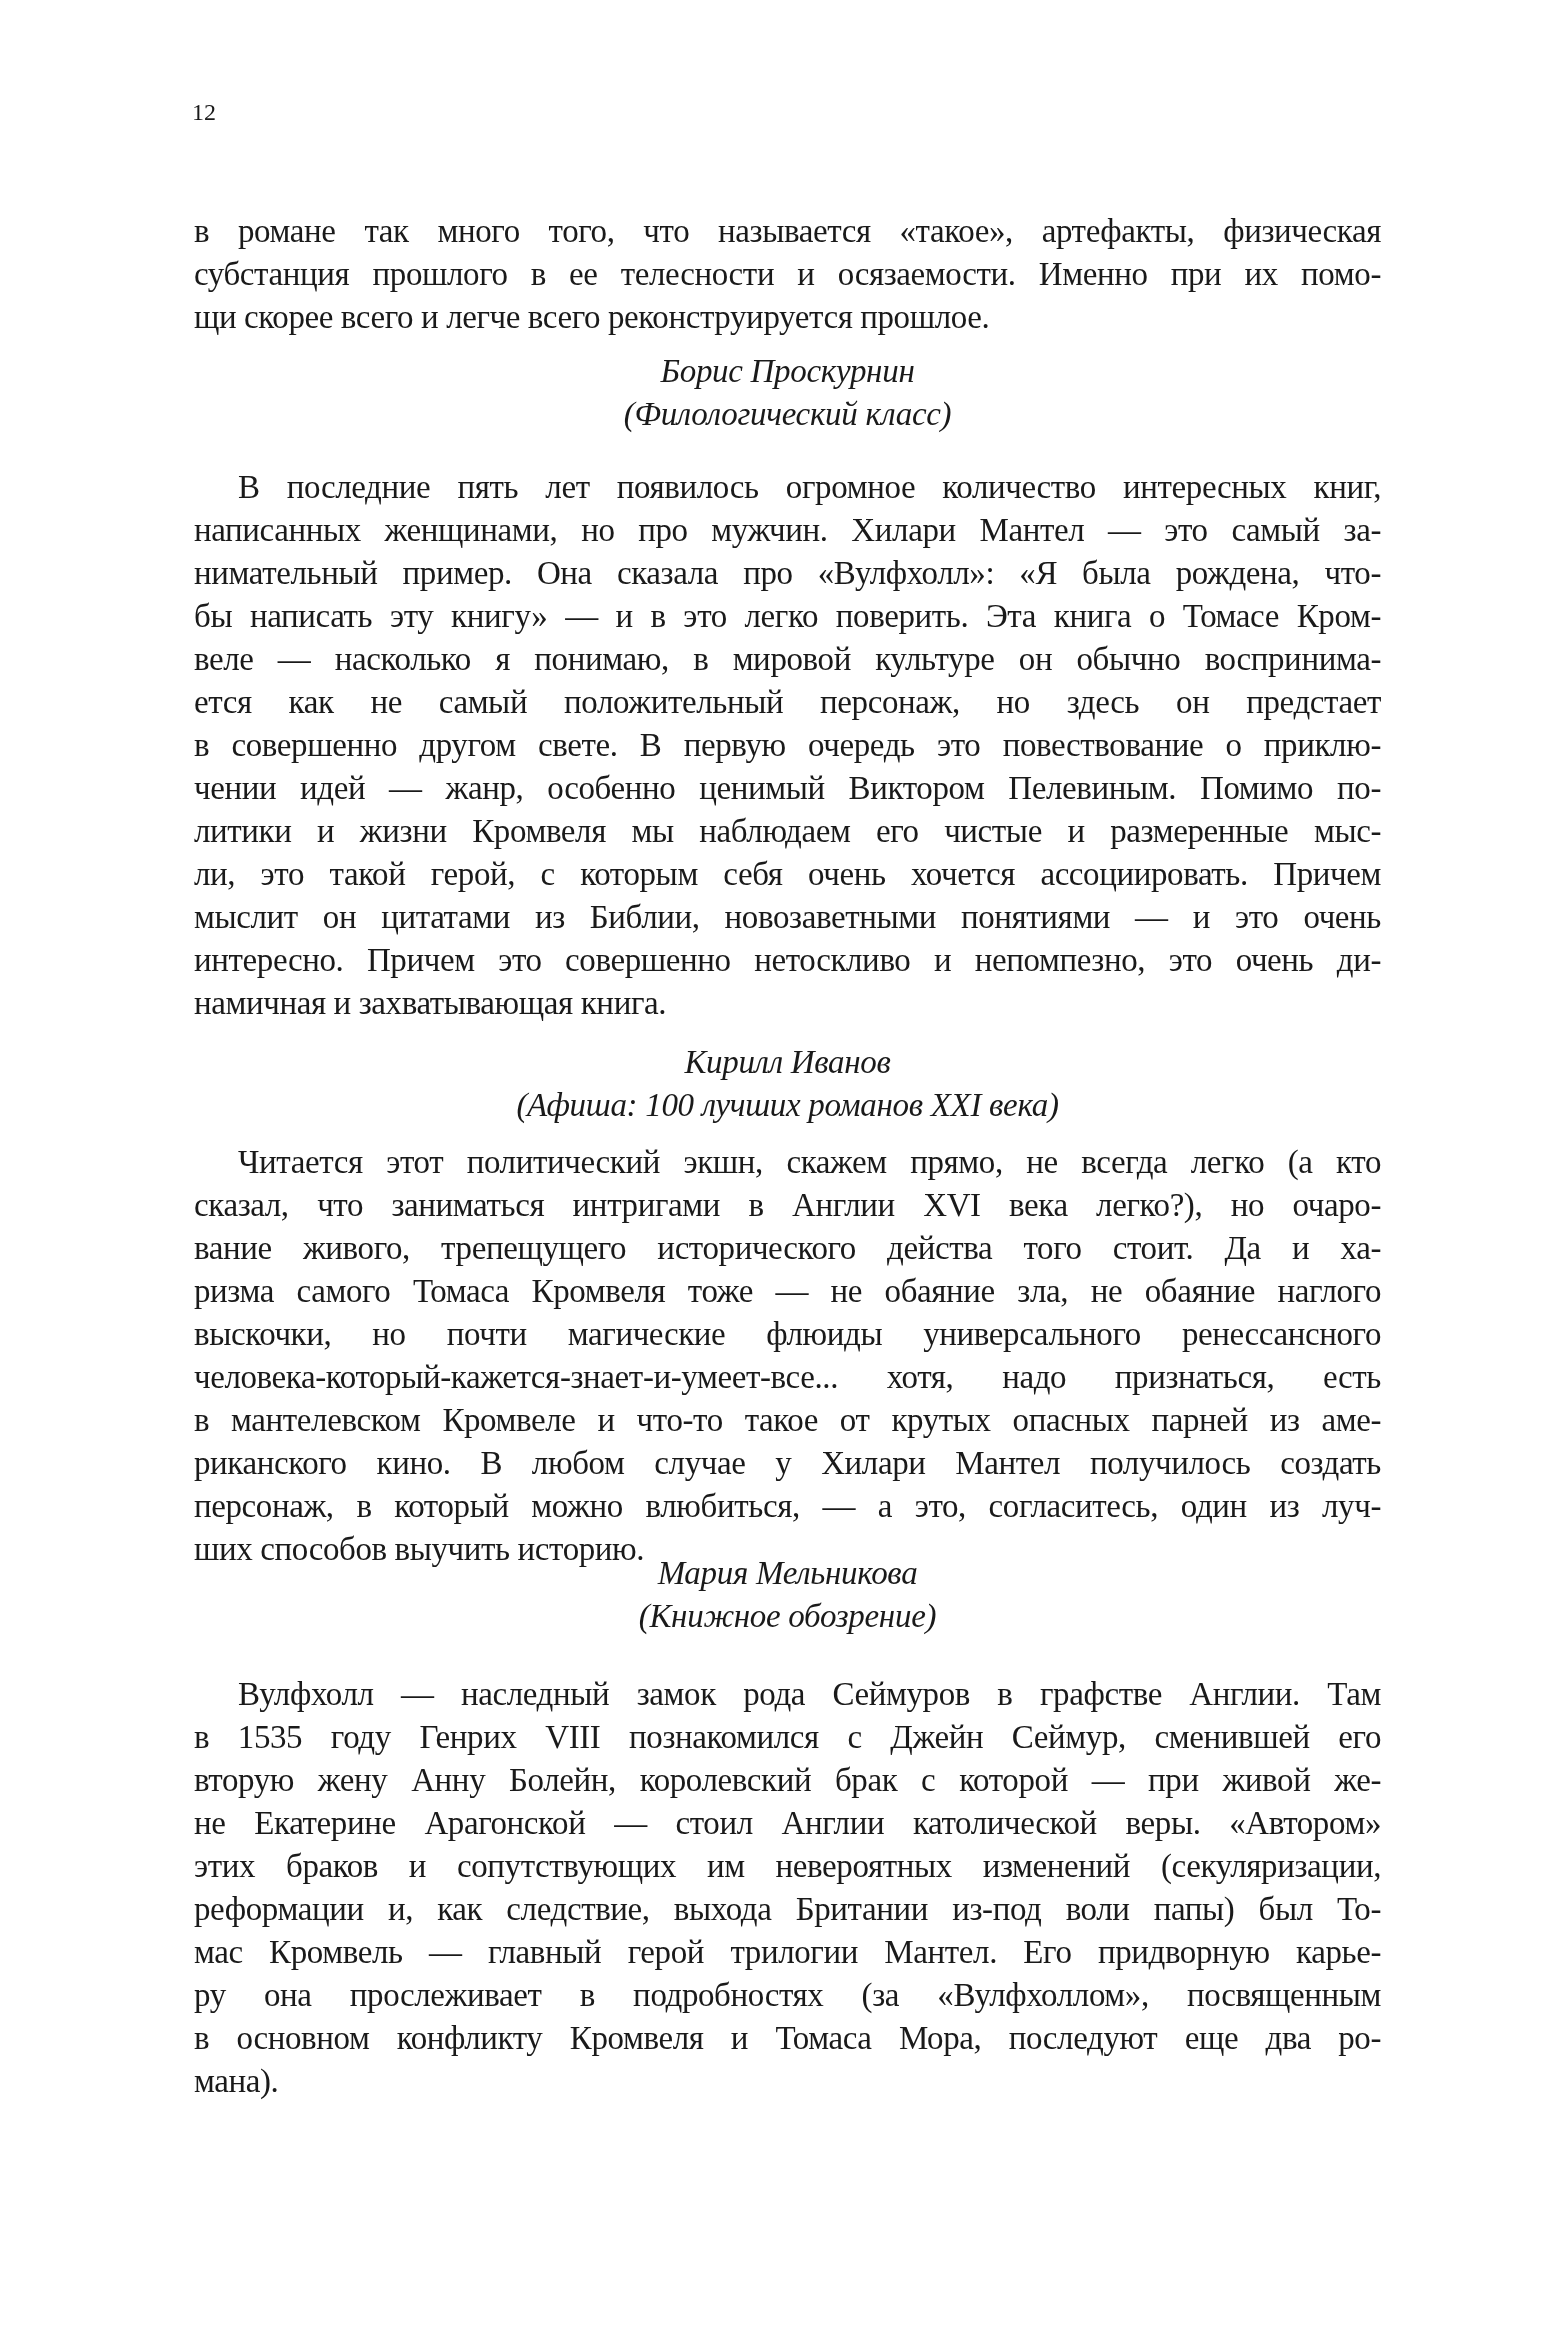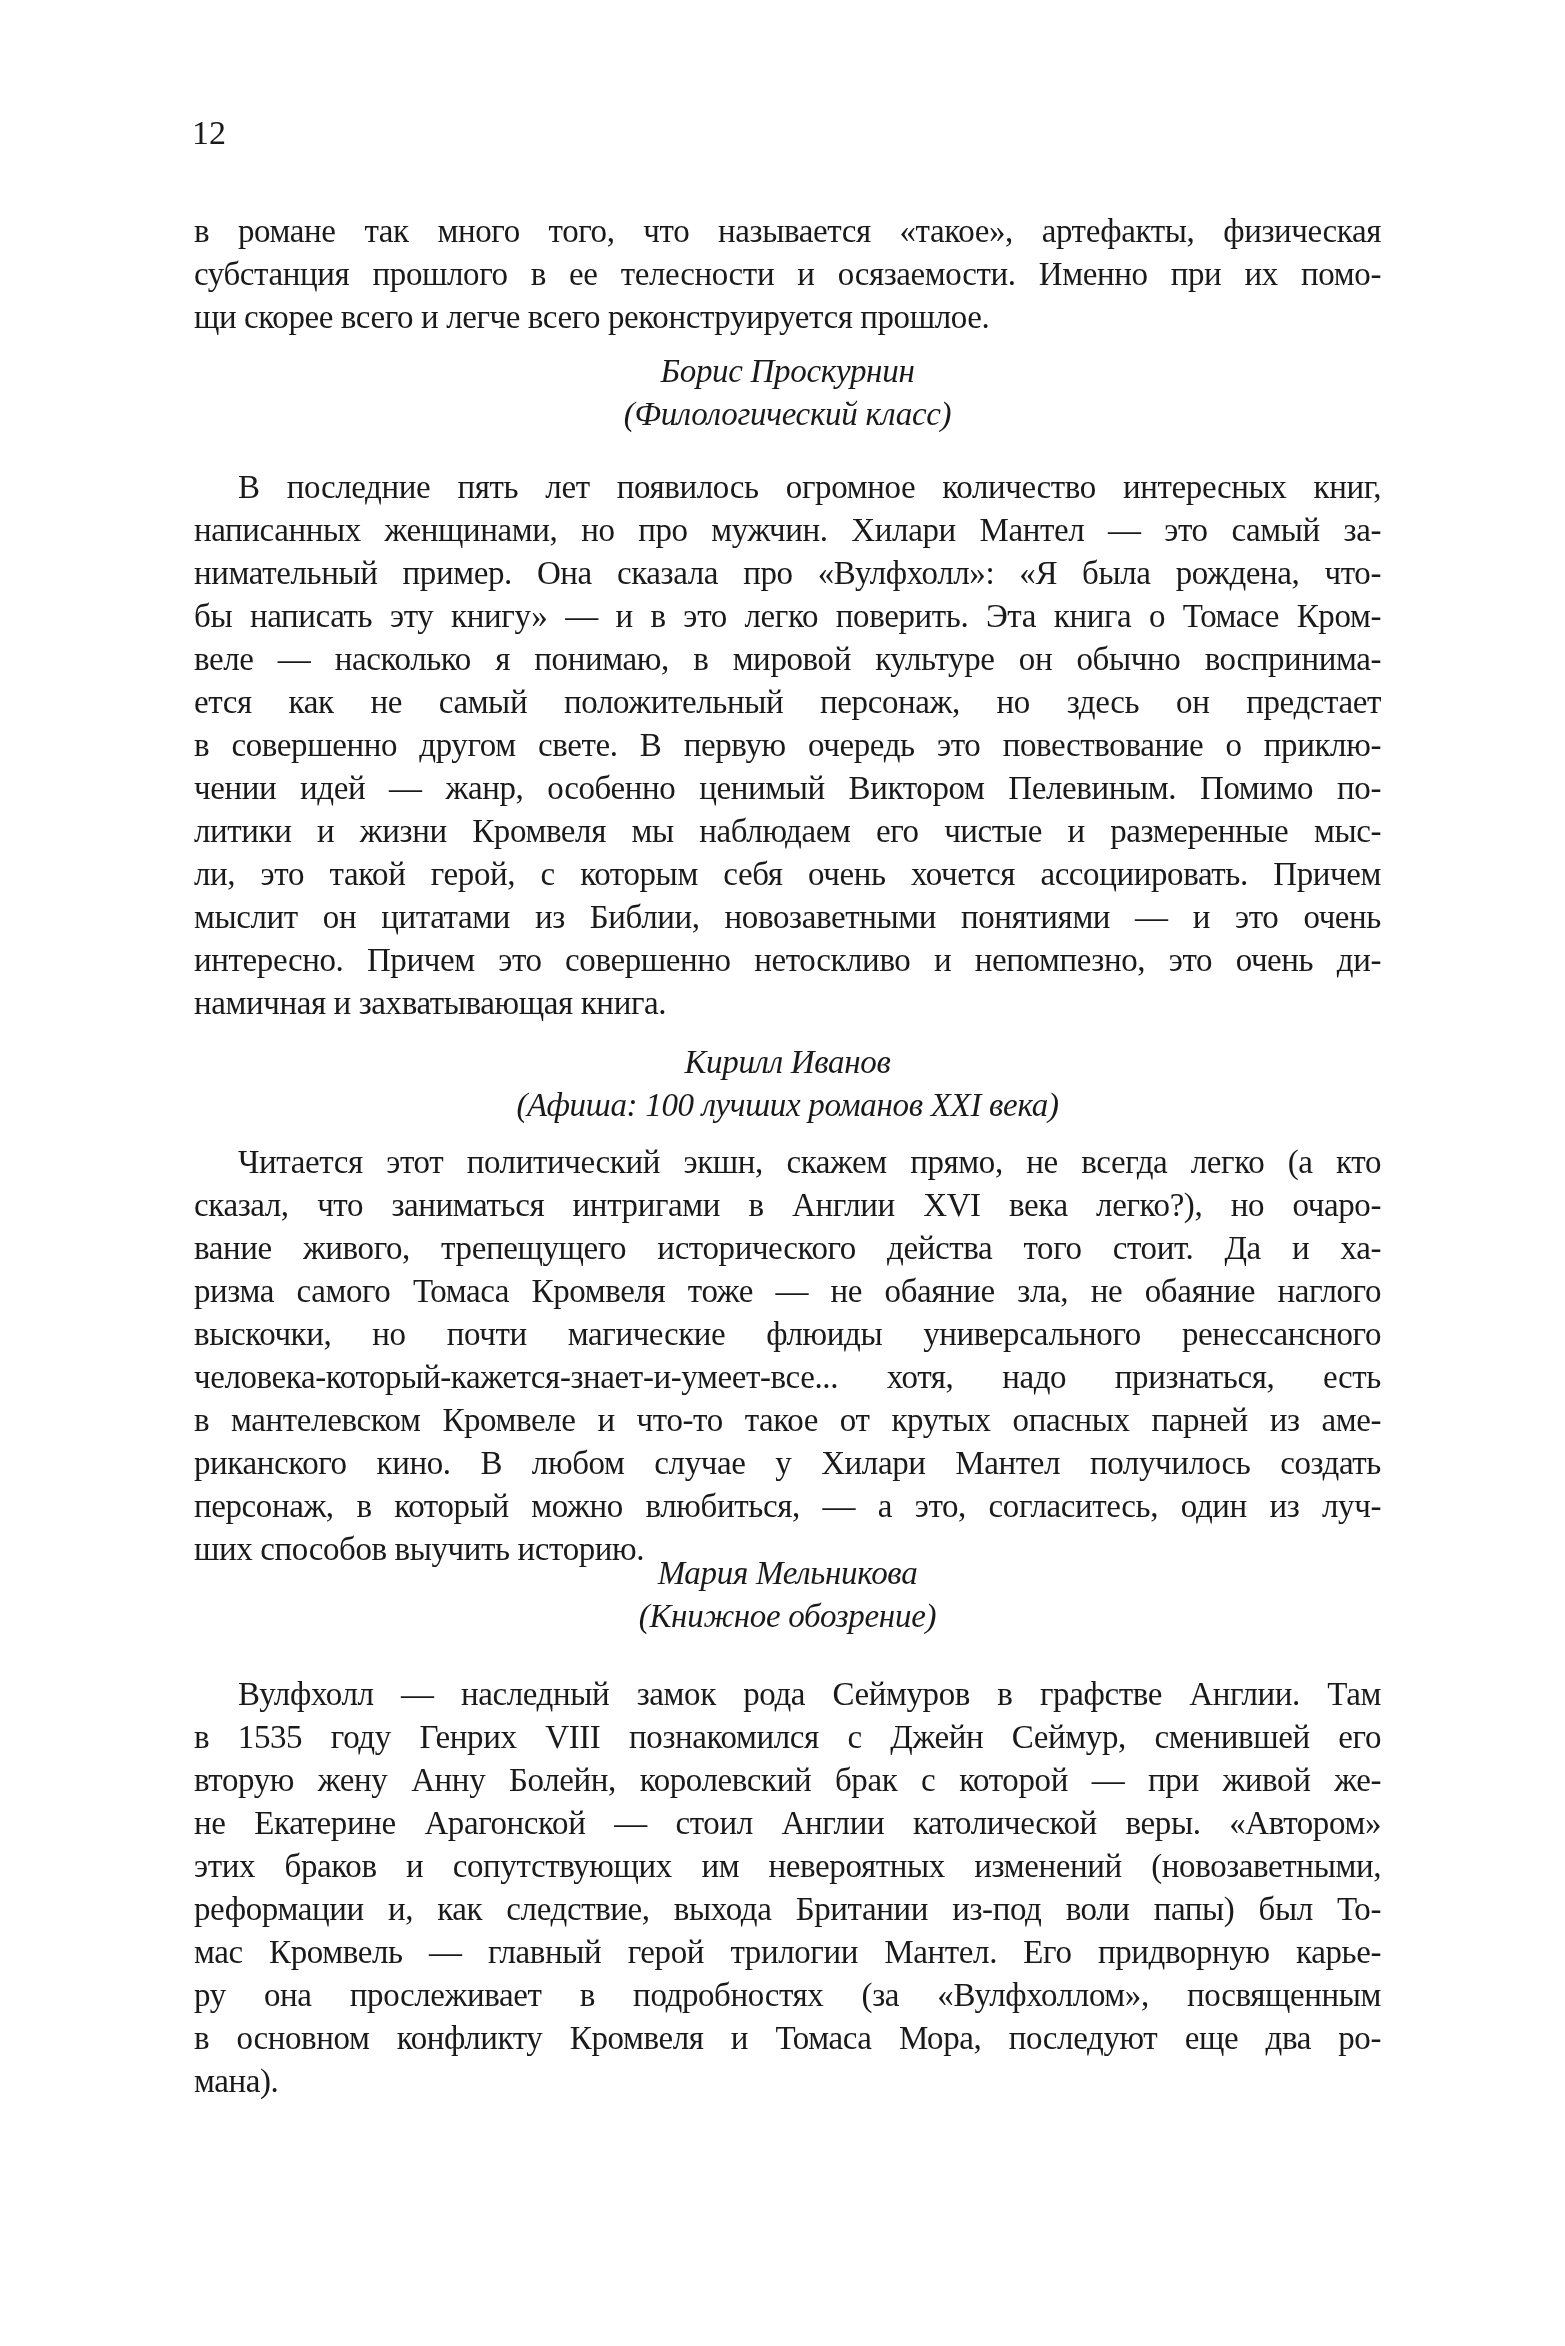--- a/index.html
+++ b/index.html
@@ -1,18 +1,18 @@
 <!DOCTYPE html>
 <html style="font-size:15px"><head>
 <meta charset="utf-8">
 <style>
   html, body { margin: 0; padding: 0; background: #ffffff; }
   body { width: 1565px; height: 2347px; position: relative; overflow: hidden;
          font-family: "Liberation Serif", "DejaVu Serif", serif; color: #1a1a1a; }
-  .page-number { position: absolute; left: 192px; top: 110px; font-size: 34px; line-height: 45px; }
+  .page-number { position: absolute; left: 192px; top: 90px; font-size: 24px; line-height: 45px; }
   .block { position: absolute; left: 194px; width: 1187px; }
   .line { display: block; height: 43px; line-height: 43px; font-size: 33px;
           text-align: justify; text-align-last: justify; white-space: nowrap; overflow: visible;
           letter-spacing: -0.4px; }
   .line.last { text-align-last: left; }
   .line.indent { padding-left: 44px; }
   .attr { display: block; height: 43px; line-height: 43px; font-size: 33px; font-style: italic;
           text-align: center; white-space: nowrap; letter-spacing: -0.3px; }
 </style>
 </head>
@@ -59,20 +59,20 @@
   <span class="line last">ших способов выучить историю.</span>
   <span class="attr" style="margin-top:-19px;">Мария Мельникова</span>
   <span class="attr">(Книжное обозрение)</span>
 </div>
 
 <div class="block" style="top:1673px;">
   <span class="line indent">Вулфхолл — наследный замок рода Сеймуров в графстве Англии. Там</span>
   <span class="line">в 1535 году Генрих VIII познакомился с Джейн Сеймур, сменившей его</span>
   <span class="line">вторую жену Анну Болейн, королевский брак с которой — при живой же-</span>
   <span class="line">не Екатерине Арагонской — стоил Англии католической веры. «Автором»</span>
-  <span class="line">этих браков и сопутствующих им невероятных изменений (новозаветными,</span>
+  <span class="line">этих браков и сопутствующих им невероятных изменений (секуляризации,</span>
   <span class="line">реформации и, как следствие, выхода Британии из-под воли папы) был То-</span>
   <span class="line">мас Кромвель — главный герой трилогии Мантел. Его придворную карье-</span>
   <span class="line">ру она прослеживает в подробностях (за «Вулфхоллом», посвященным</span>
   <span class="line">в основном конфликту Кромвеля и Томаса Мора, последуют еще два ро-</span>
   <span class="line last">мана).</span>
 </div>
 
 
 </body></html>

